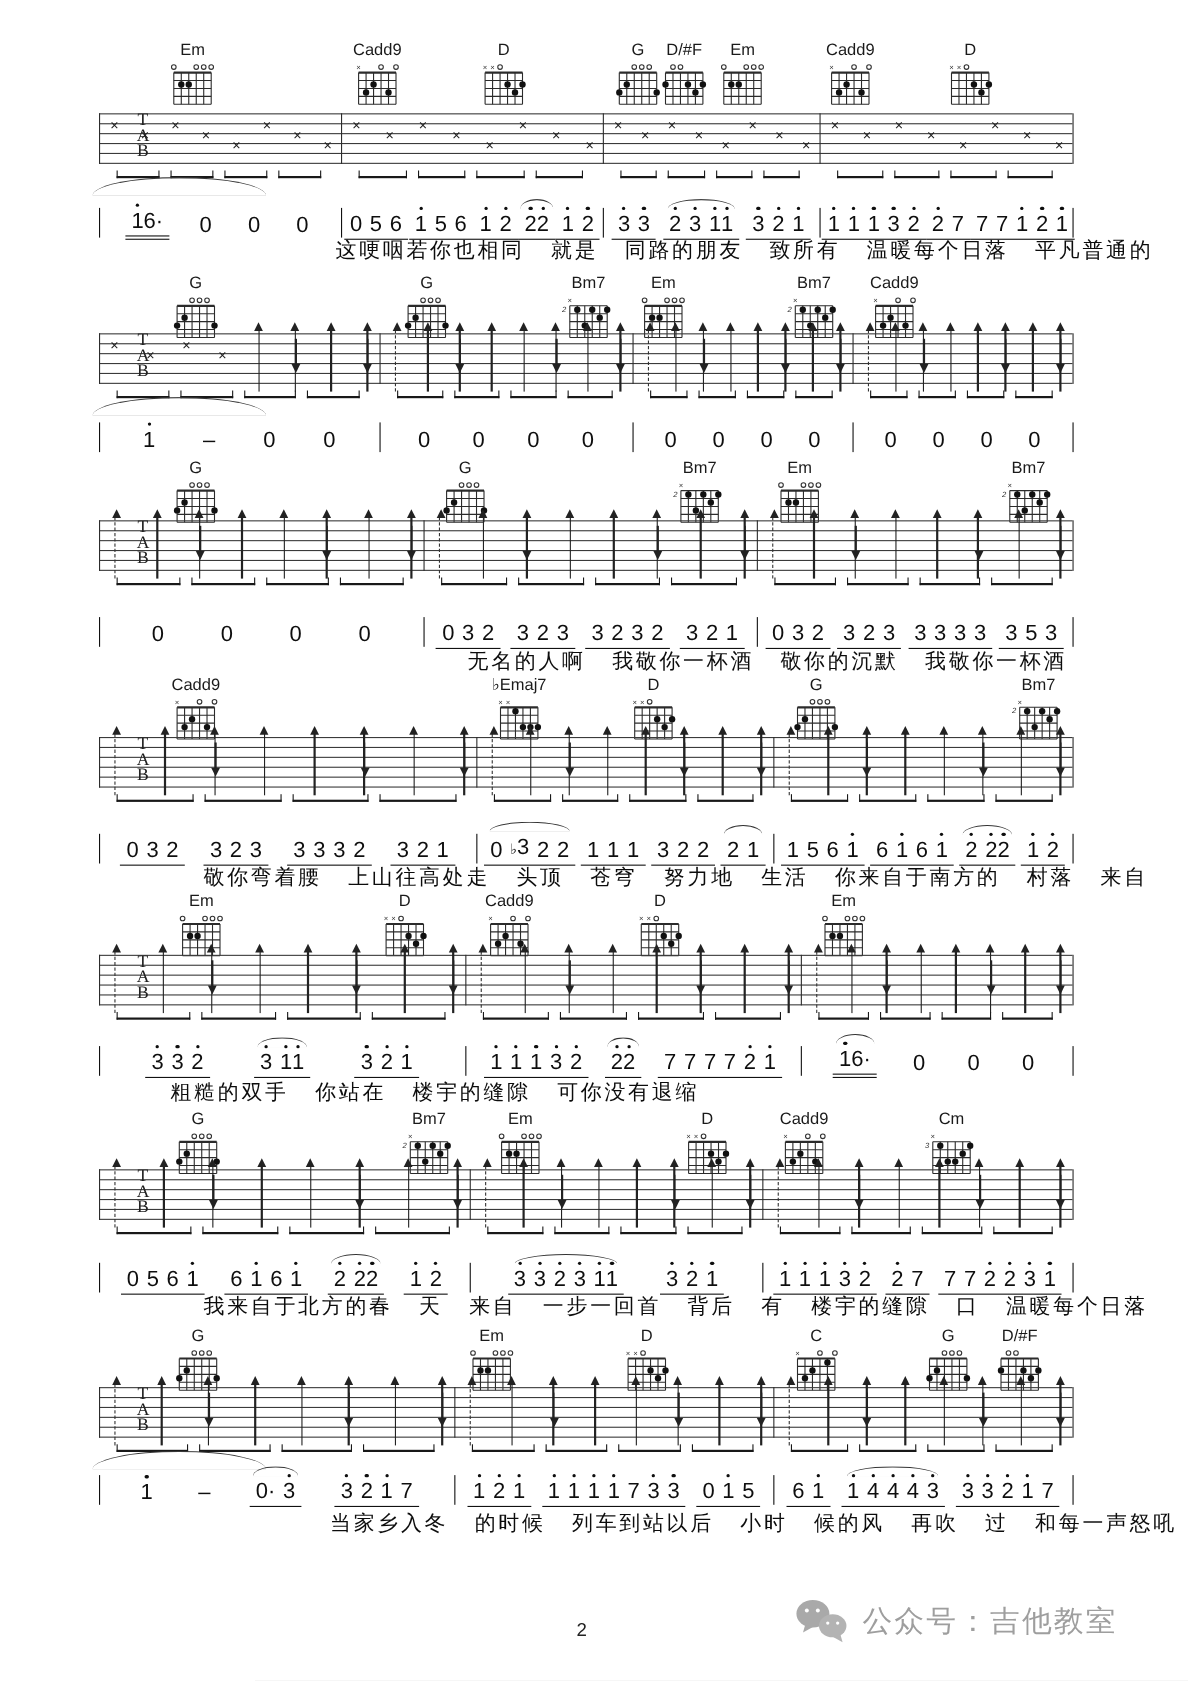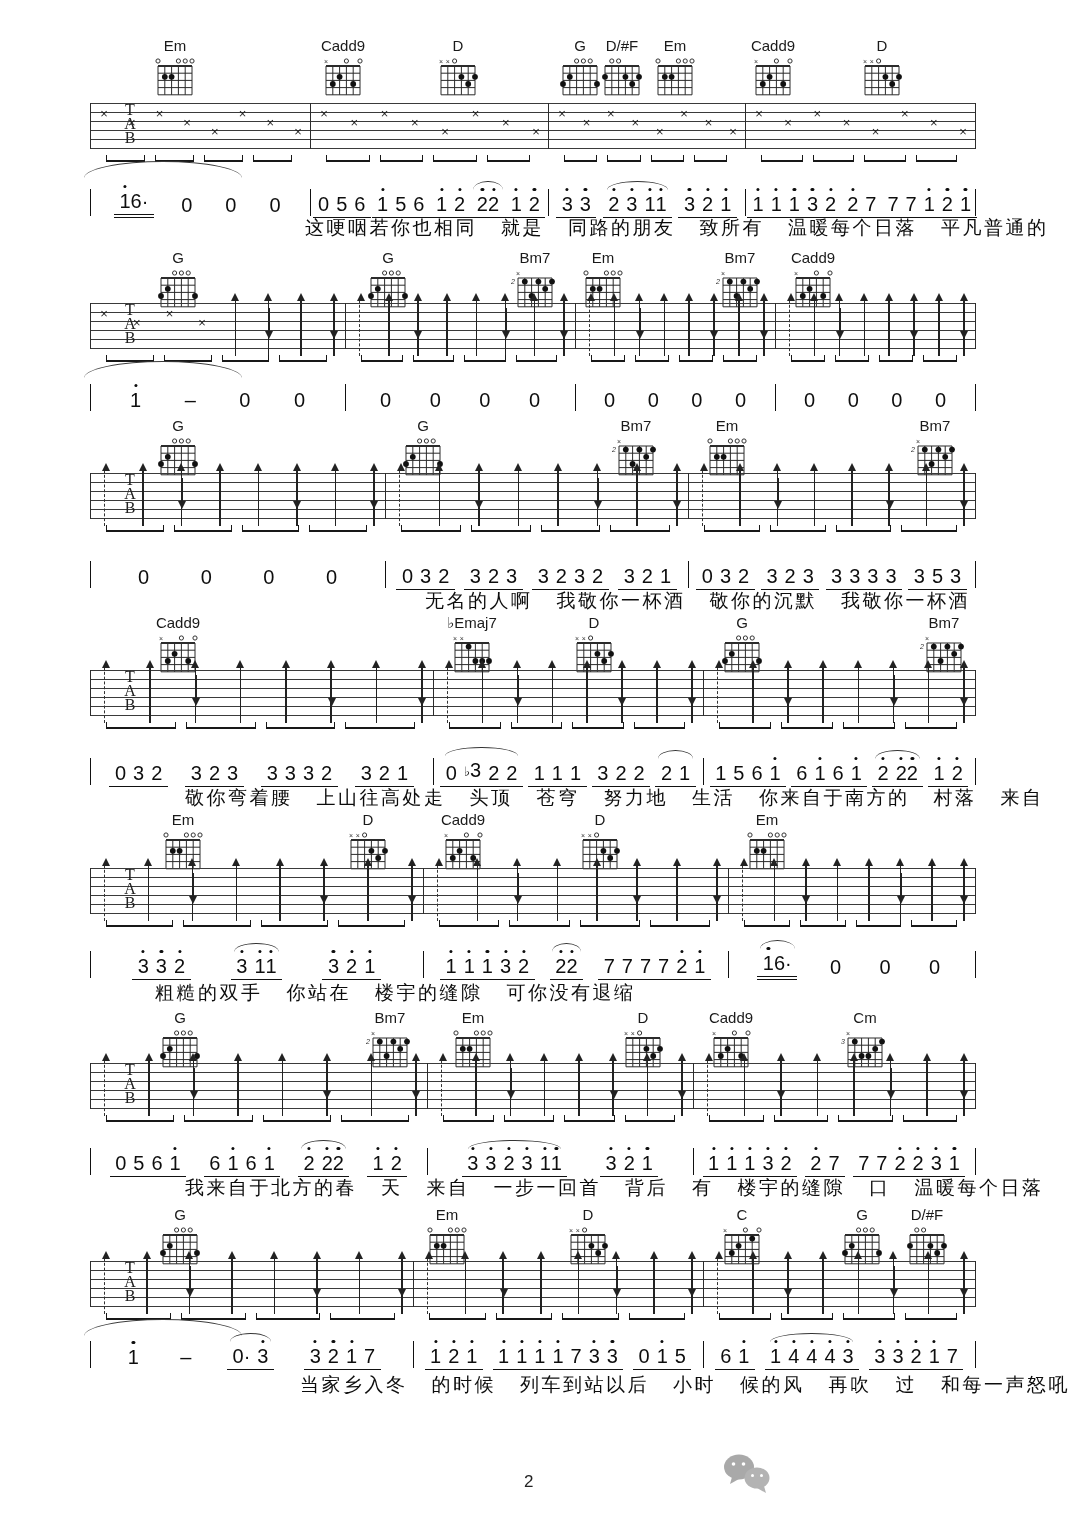--- a/index.html
+++ b/index.html
@@ -2267,15 +2267,16 @@
     <svg width="54" height="44" viewBox="0 0 54 44">
       <ellipse cx="19" cy="15" rx="15" ry="12.5" fill="#a9a9a9"></ellipse>
       <path d="M12 25 L10 32 L19 27 Z" fill="#a9a9a9"></path>
       <circle cx="13.5" cy="12" r="1.8" fill="#ffffff"></circle>
       <circle cx="23.5" cy="12" r="1.8" fill="#ffffff"></circle>
       <ellipse cx="37" cy="26" rx="12.5" ry="10.5" fill="#b3b3b3"></ellipse>
       <path d="M44 34 L46 41 L37 36 Z" fill="#b3b3b3"></path>
       <circle cx="32.5" cy="23.5" r="1.5" fill="#ffffff"></circle>
       <circle cx="41.5" cy="23.5" r="1.5" fill="#ffffff"></circle>
     </svg>
+    <span id="wclabel">公众号：吉他教室</span>
   </div>
 
 </div>
 
 </body></html>

